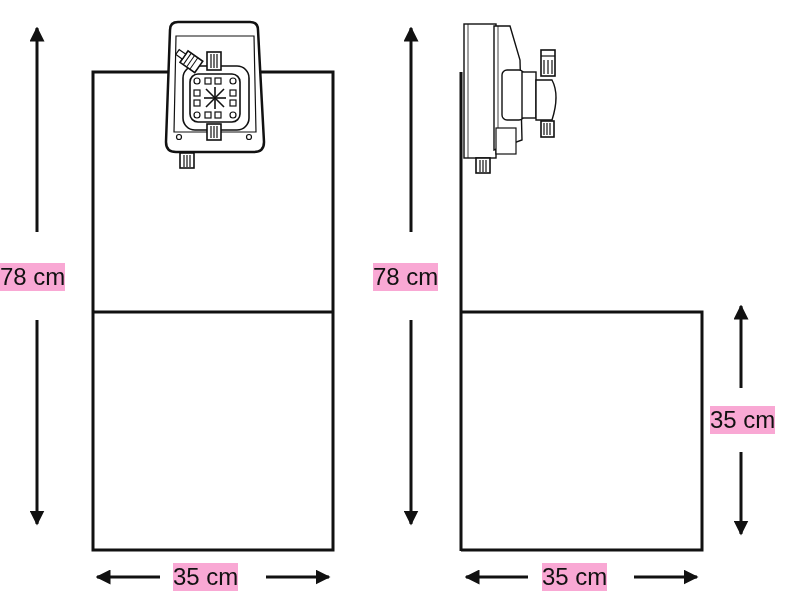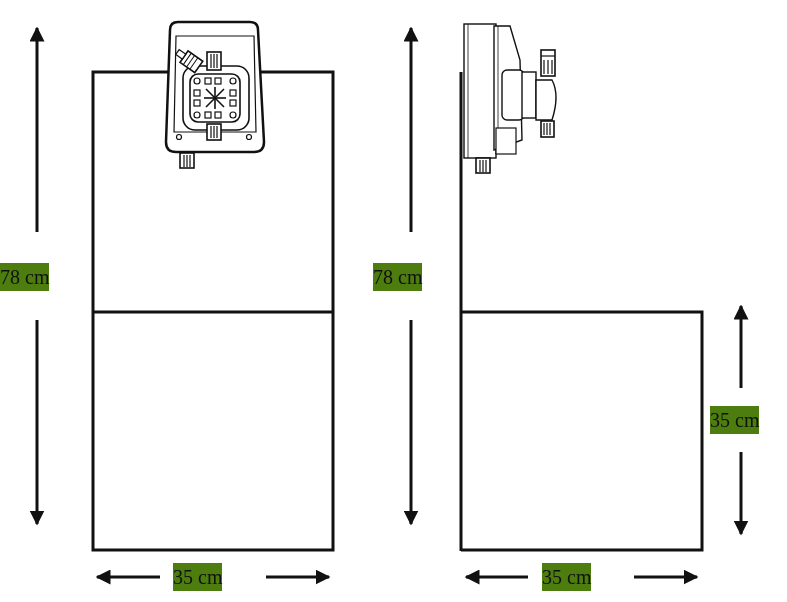--- a/index.html
+++ b/index.html
@@ -16,24 +16,24 @@
     }
     svg.canvas {
       position: absolute;
       left: 0;
       top: 0;
       width: 787px;
       height: 602px;
     }
     .dim-label {
       position: absolute;
-      font-family: Liberation Serif, serif;
-      font-size: 20px;
+      font-family: Liberation Sans, sans-serif;
+      font-size: 24px;
       color: #111111;
-      background: #4d7c0f;
+      background: #f9a8d4;
       line-height: 28px;
       white-space: nowrap;
     }
   </style>
 </head>
 <body>
 
 <svg class="canvas" viewBox="0 0 787 602" xmlns="http://www.w3.org/2000/svg">
   <defs>
     <marker id="ah" viewBox="0 0 10 10" refX="9" refY="5" markerWidth="5" markerHeight="5" orient="auto-start-reverse">

